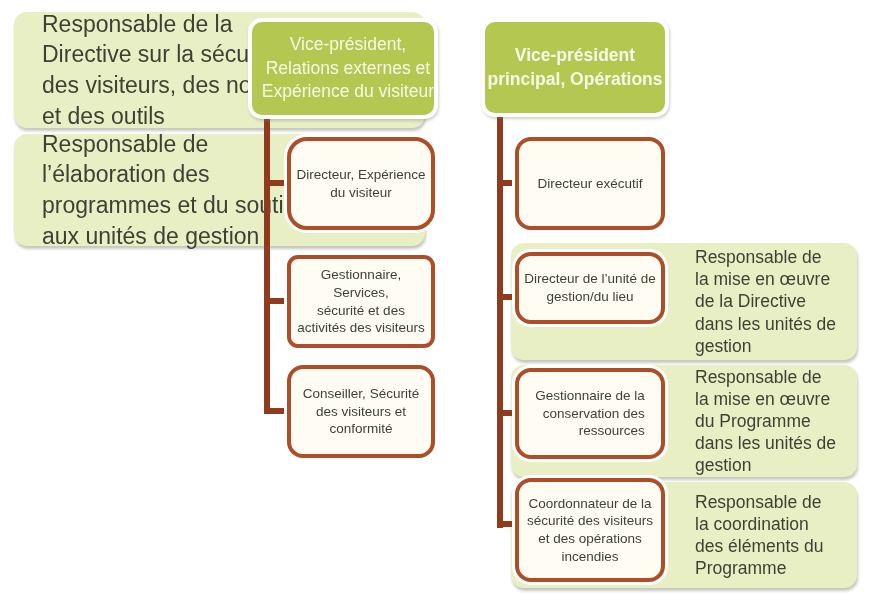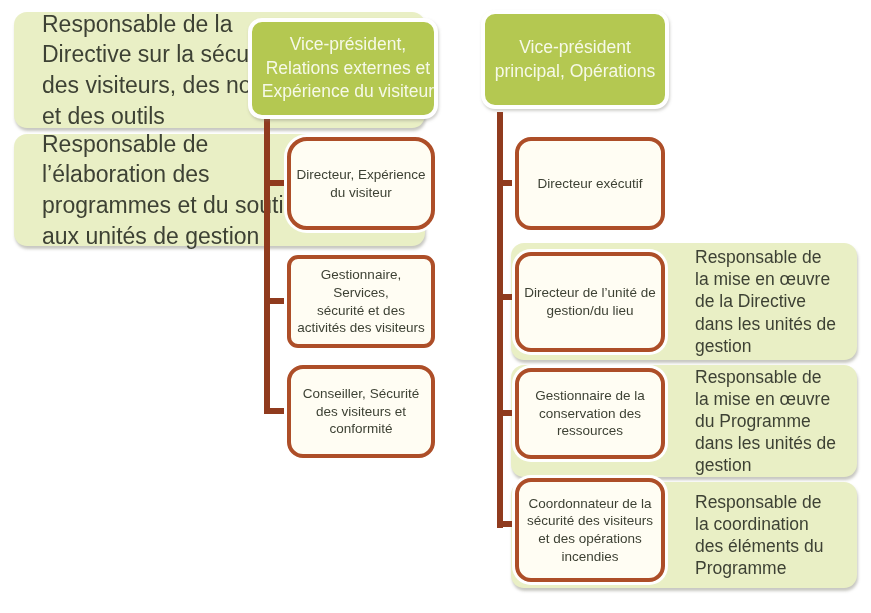--- a/index.html
+++ b/index.html
@@ -71,22 +71,22 @@
     align-items: center;
     justify-content: center;
     text-align: center;
     box-sizing: border-box;
   }
   .child .txt { white-space: pre-line; padding: 0 2px; }
   .child-l1 { left: 287px; top: 137px; width: 148px; height: 93px; border-radius: 20px; }
   .child-l2 { left: 287px; top: 255px; width: 148px; height: 93px; border-radius: 11px; }
   .child-l3 { left: 287px; top: 365px; width: 148px; height: 93px; }
   .child-r1 { left: 515px; top: 137px; width: 150px; height: 93px; text-align: right; }
-  .child-r2 { left: 515px; top: 252px; width: 150px; height: 100px; border-radius: 16px; }
-  .child-r3 { left: 515px; top: 368px; width: 150px; height: 91px; }
+  .child-r2 { left: 515px; top: 252px; width: 150px; height: 72px; border-radius: 16px; }
+  .child-r3 { left: 515px; top: 368px; width: 150px; height: 91px; text-align: right; }
   .child-r4 { left: 515px; top: 478px; width: 150px; height: 104px; }
 
   
   .hdr {
     position: absolute;
     z-index: 4;
     background: var(--header-green, #b4c851);
     border: 4px solid #ffffff;
     border-radius: 14px;
     box-shadow: 1px 2px 3px rgba(120, 120, 110, 0.35);
@@ -94,21 +94,21 @@
     font-size: 17.5px;
     line-height: 1.36;
     display: flex;
     align-items: center;
     justify-content: center;
     text-align: center;
     box-sizing: border-box;
   }
   .hdr .txt { white-space: pre-line; }
   .hdr-left  { left: 248px; top: 18px; width: 190px; height: 101px; justify-content: flex-end; }
-  .hdr-right { left: 481px; top: 10px; width: 188px; height: 99px; }
+  .hdr-right { left: 481px; top: 18px; width: 188px; height: 99px; font-weight: bold; }
 </style>
 </head>
 <body>
 
 <div class="canvas">
 
   <div class="annot annot-l annot-l1">
     <span class="txt">Responsable de la
 Directive sur la sécurité
 des visiteurs, des normes

